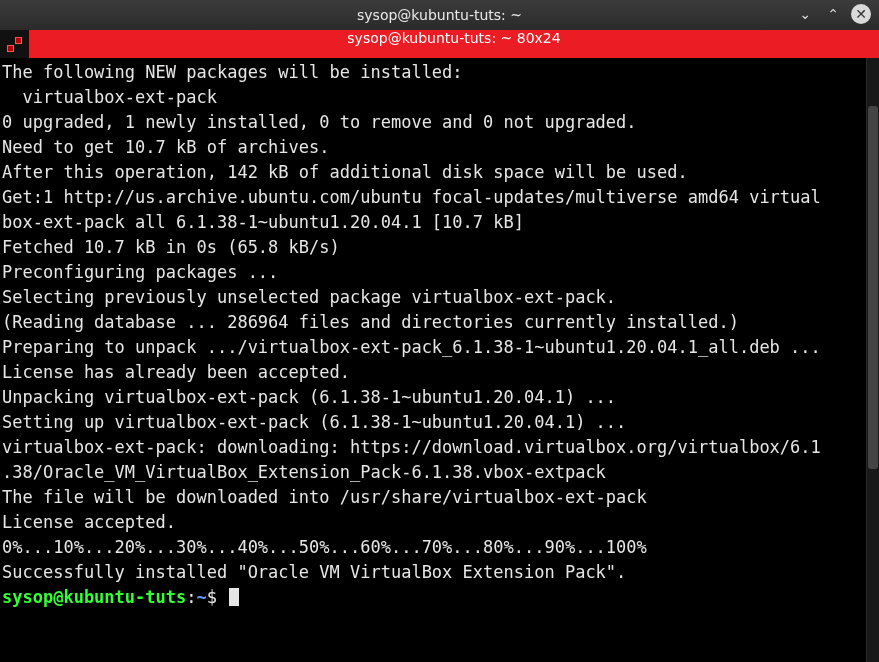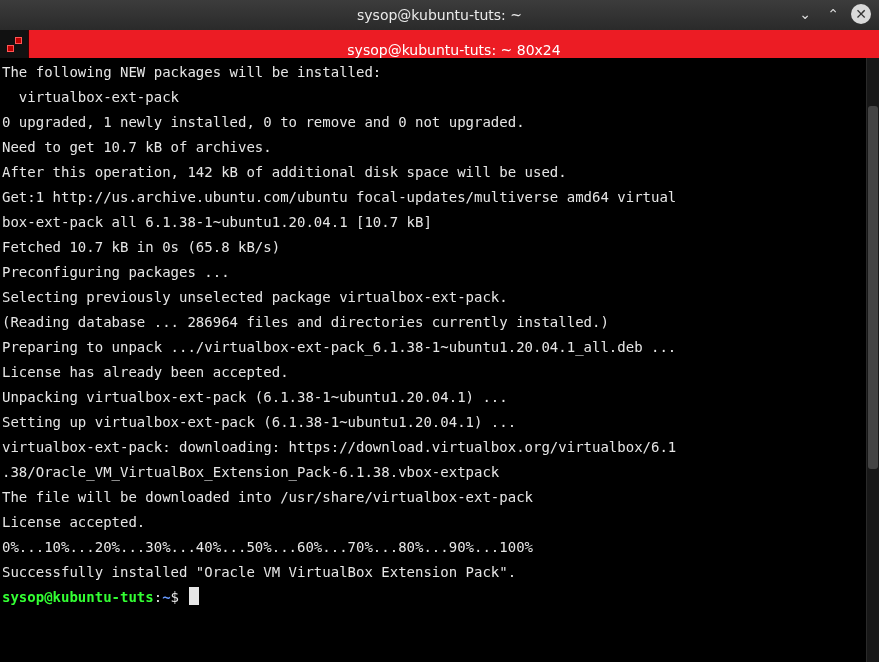--- a/index.html
+++ b/index.html
@@ -49,21 +49,21 @@
   }
   .titlebar .ctrl.close {
     background: #d9d9d9;
     color: #333;
     font-weight: bold;
   }
   .tabbar {
     height: 28px;
     background: #ec1c24;
     display: flex;
-    align-items: flex-end;
+    align-items: flex-start;
     position: relative;
   }
   .tabbar .appicon {
     width: 28px; height: 28px;
     display:flex; align-items:center; justify-content:center;
     background:#111;
     border-right:1px solid #3a0000;
   }
   .tabbar .appicon .menugrid {
     width:14px; height:14px; position:relative;
@@ -83,21 +83,21 @@
   .terminal {
     flex:1;
     background:#000;
     position:relative;
     overflow:hidden;
   }
   .terminal pre {
     margin:0;
     padding:2px 2px 2px 2px;
     font-family:"DejaVu Sans Mono","Liberation Mono","Consolas",monospace;
-    font-size:14px;
+    font-size:17px;
     line-height:25px;
     color:#e6e6e6;
     white-space:pre;
   }
   .terminal .scrollbar {
     position:absolute;
     right:0; top:0;
     width:12px; height:100%;
     background:#181818;
     border-left:1px solid #2a2a2a;

